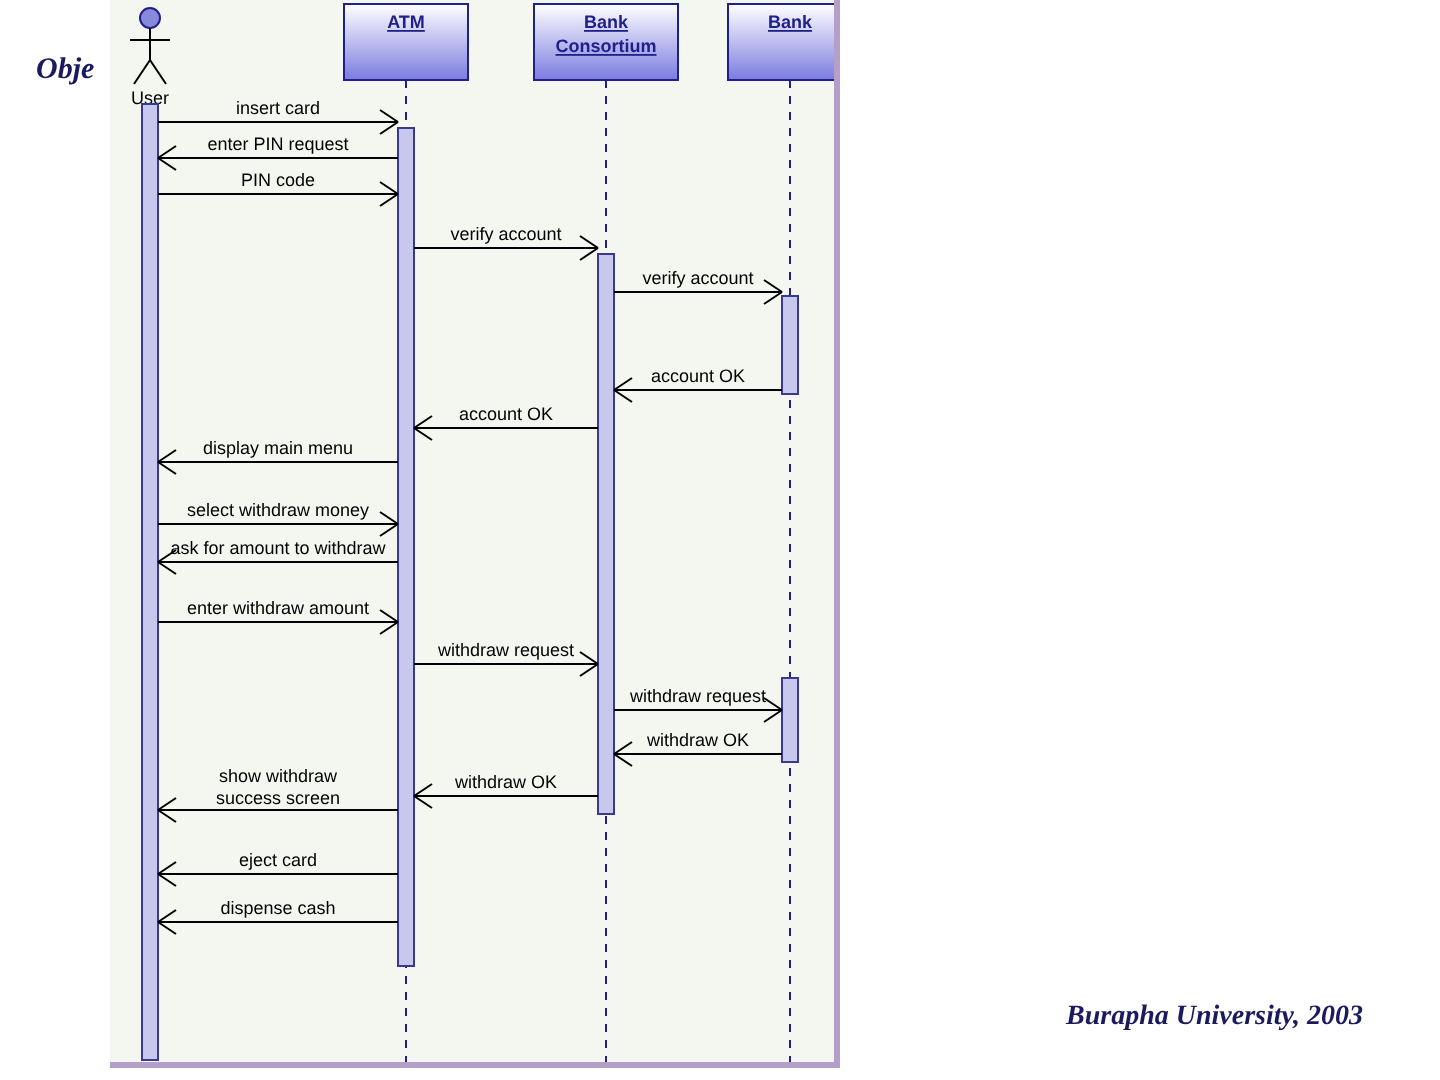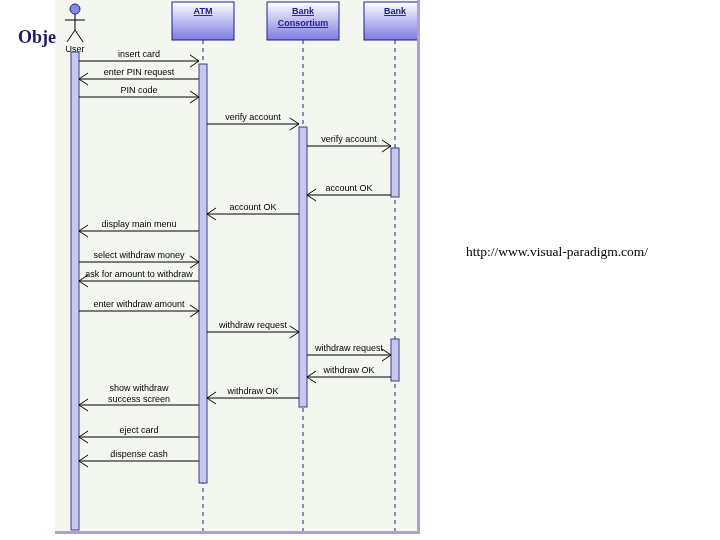--- a/index.html
+++ b/index.html
@@ -15,22 +15,23 @@
     overflow: hidden;
     font-family: "Liberation Sans", sans-serif;
   }
 
   
   #obj-label {
     position: absolute;
     left: 18px;
     top: 27px;
     font-family: "Liberation Serif", serif;
+    font-style: italic;
     font-weight: bold;
-    font-size: 18px;
+    font-size: 15px;
     color: #1a1a5e;
     white-space: nowrap;
     z-index: 5;
     text-align: center;
   }
   #url-block {
     position: absolute;
     left: 466px;
     top: 243px;
     font-family: "Liberation Serif", serif;
@@ -246,17 +247,17 @@
             <line x1="144" y1="461" x2="24" y2="461" stroke="#000000" stroke-width="1"></line>
             <line x1="24" y1="461" x2="33" y2="455" stroke="#000000" stroke-width="1"></line>
             <line x1="24" y1="461" x2="33" y2="467" stroke="#000000" stroke-width="1"></line>
             <text x="84" y="457" text-anchor="middle" class="msg-label">dispense cash</text>
           </g>
         </g>
     </svg>
   </div>
 
   <div id="url-block">
-    <div>http://www.visual-paradigm.com/</div>
   </div>
 
+  <div id="footer">Burapha University, 2003</div>
 
 </div>
 
 </body></html>

